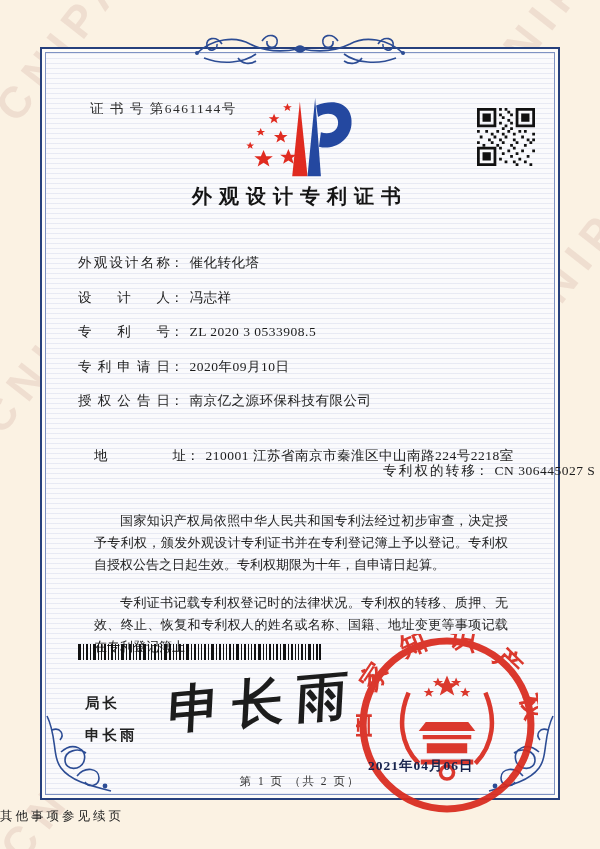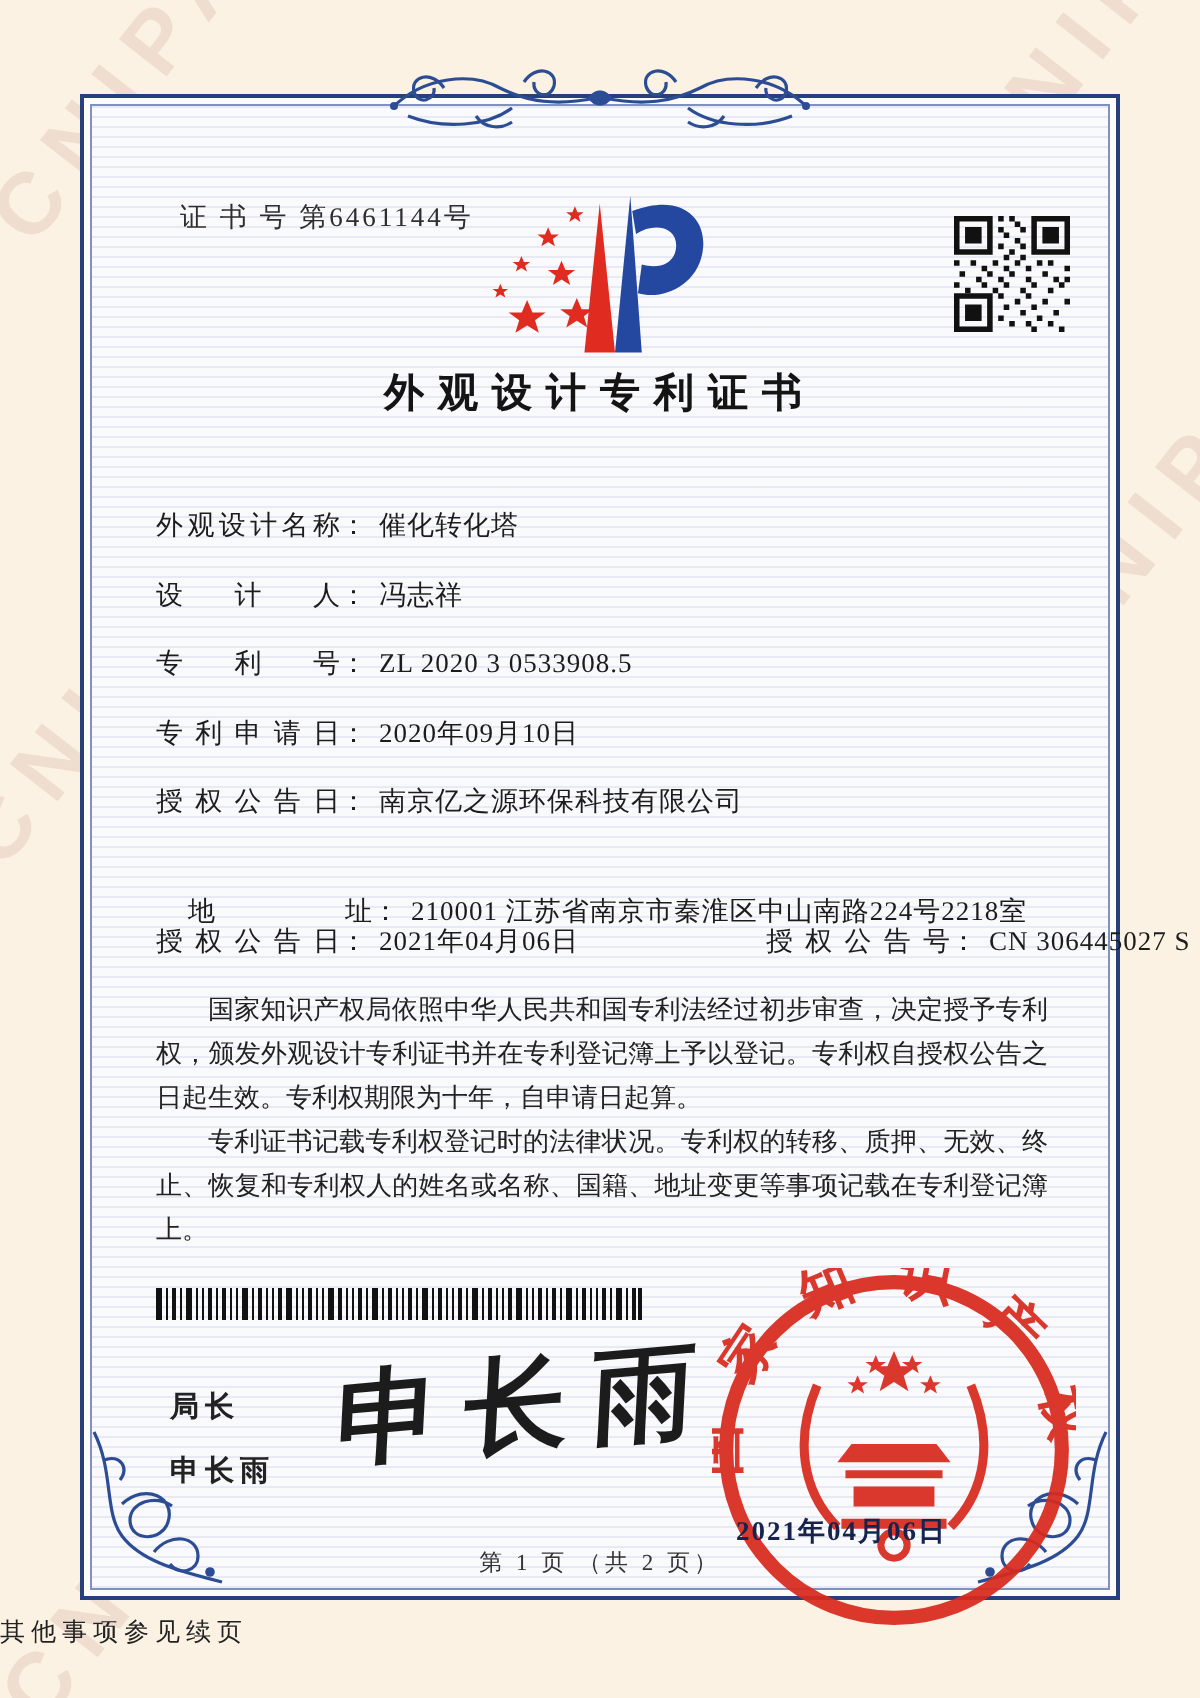--- a/index.html
+++ b/index.html
@@ -26,21 +26,21 @@
   .qr{position:absolute;left:477px;top:108px;width:58px;height:58px;}
   .title{position:absolute;left:0;right:0;top:183px;text-align:center;
          font-size:20px;font-weight:700;letter-spacing:7px;color:#141414;}
   .frow{position:absolute;left:78px;font-size:13.5px;color:#1c1c1c;white-space:nowrap;}
   .flabel{display:inline-block;width:92px;text-align:justify;text-align-last:justify;vertical-align:bottom;}
   .fcolon{display:inline-block;margin-right:6px;}
   .fval{letter-spacing:0.5px;}
   .col2{position:absolute;left:305px;top:0;}
   .paras{position:absolute;left:78px;width:446px;top:494px;font-size:13px;
          line-height:22px;color:#222;text-align:justify;}
-  .paras p{margin:0;text-indent:2em;}
+  .paras p{margin:16px;text-indent:2em;}
   .barcode{position:absolute;left:78px;top:644px;width:243px;height:16px;}
   .officer{position:absolute;left:85px;top:694px;font-size:14.5px;font-weight:600;
            letter-spacing:3px;color:#222;}
   .officer .name{margin-top:13px;}
   .handwriting{position:absolute;left:168px;top:668px;font-size:52px;font-weight:700;
         color:#1c1c1c;letter-spacing:12px;transform:rotate(-5deg) skewX(-8deg);
         white-space:nowrap;z-index:7;}
   .seal{position:absolute;left:356px;top:634px;width:182px;height:182px;z-index:8;
         opacity:0.93;}
   .date-stamp{position:absolute;left:368px;top:757px;font-size:13.5px;font-weight:600;
@@ -143,25 +143,22 @@
   <div class="frow" style="top:358px;">
     <span class="flabel">专利申请日</span><span class="fcolon">：</span><span class="fval">2020年09月10日</span>
   </div>
   <div class="frow" style="top:392px;">
     <span class="flabel">授权公告日</span><span class="fcolon">：</span><span class="fval">南京亿之源环保科技有限公司</span>
   </div>
   <div class="frow" style="top:447px;margin-left:16px;">
     <span class="flabel">地址</span><span class="fcolon">：</span><span class="fval">210001 江苏省南京市秦淮区中山南路224号2218室</span>
   </div>
   <div class="frow" style="top:462px;width:446px;">
-    <span>
-      <span class="flabel">授权公告日</span><span class="fcolon">：</span><span class="fval">2021年04月06日</span>
-    </span>
     <span class="col2">
-      <span class="flabel">授权公告号</span><span class="fcolon">：</span><span class="fval">CN 306445027 S</span>
+      <span class="flabel">专利权的转移</span><span class="fcolon">：</span><span class="fval">CN 306445027 S</span>
     </span>
   </div>
 
   <div class="paras">
     <p>国家知识产权局依照中华人民共和国专利法经过初步审查，决定授予专利权，颁发外观设计专利证书并在专利登记簿上予以登记。专利权自授权公告之日起生效。专利权期限为十年，自申请日起算。</p>
     <p>专利证书记载专利权登记时的法律状况。专利权的转移、质押、无效、终止、恢复和专利权人的姓名或名称、国籍、地址变更等事项记载在专利登记簿上。</p>
   </div>
 
   <svg class="barcode" viewBox="0 0 243 16" preserveAspectRatio="none">
     <path fill="#111" d="M0,0h3v16H0z M5,0h1v16H5z M8,0h2v16H8z M12,0h1v16h-1z M15,0h3v16h-3z M20,0h1v16h-1z M23,0h1v16h-1z M26,0h2v16h-2z M30,0h1v16h-1z M33,0h2v16h-2z M37,0h1v16h-1z M40,0h1v16h-1z M43,0h3v16h-3z M48,0h1v16h-1z M51,0h2v16h-2z M55,0h1v16h-1z M58,0h1v16h-1z M61,0h2v16h-2z M65,0h3v16h-3z M70,0h1v16h-1z M73,0h1v16h-1z M76,0h2v16h-2z M80,0h1v16h-1z M83,0h1v16h-1z M86,0h3v16h-3z M91,0h2v16h-2z M95,0h1v16h-1z M98,0h1v16h-1z M101,0h2v16h-2z M105,0h1v16h-1z M108,0h3v16h-3z M113,0h1v16h-1z M116,0h2v16h-2z M120,0h1v16h-1z M123,0h1v16h-1z M126,0h2v16h-2z M130,0h1v16h-1z M133,0h3v16h-3z M138,0h1v16h-1z M141,0h2v16h-2z M145,0h1v16h-1z M148,0h1v16h-1z M151,0h2v16h-2z M155,0h1v16h-1z M158,0h3v16h-3z M163,0h1v16h-1z M166,0h2v16h-2z M170,0h1v16h-1z M173,0h1v16h-1z M176,0h2v16h-2z M180,0h3v16h-3z M185,0h1v16h-1z M188,0h1v16h-1z M191,0h2v16h-2z M195,0h1v16h-1z M198,0h2v16h-2z M202,0h1v16h-1z M205,0h3v16h-3z M210,0h1v16h-1z M213,0h2v16h-2z M217,0h1v16h-1z M220,0h1v16h-1z M223,0h2v16h-2z M227,0h1v16h-1z M230,0h3v16h-3z M235,0h1v16h-1z M238,0h2v16h-2z M241,0h2v16h-2z"></path>

